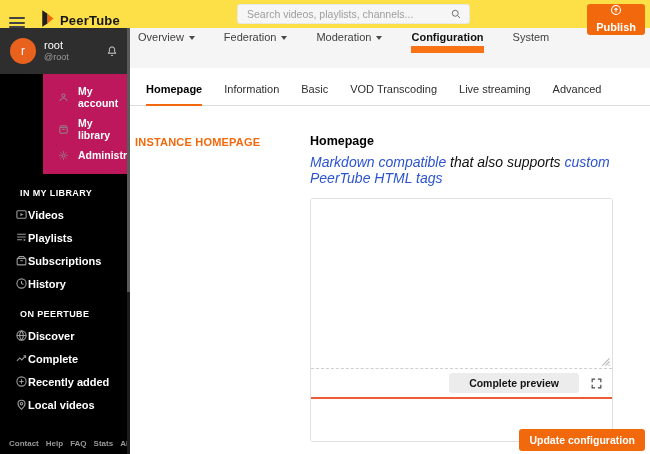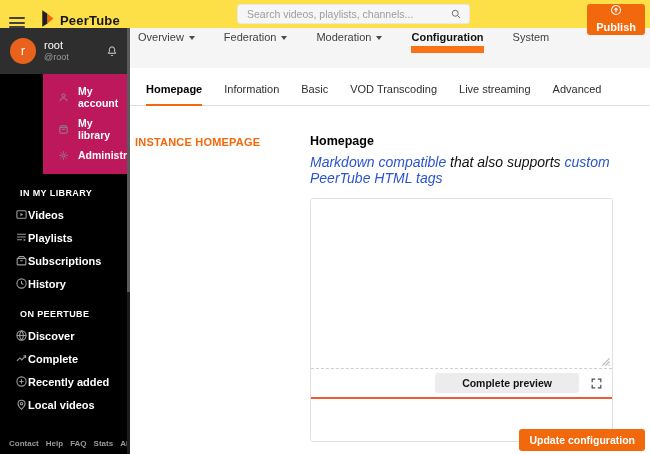--- a/index.html
+++ b/index.html
@@ -81,21 +81,21 @@
   .hint a { color:#2b54ce; text-decoration:none; cursor:pointer; }
 
   .editor { border:1px solid #e0e0e0; border-radius:3px; overflow:hidden; }
   .ta-zone { height:170px; border-bottom:1px dashed #cfcfcf; position:relative; }
   .ta-zone textarea { width:100%; height:100%; border:none; outline:none; resize:none;
     font-family:"Liberation Sans", sans-serif; font-size:11px; padding:6px 8px; }
   .resize-grip { position:absolute; right:2px; bottom:2px; color:#b5b5b5; }
   .preview-row { height:28px; display:flex; align-items:center; justify-content:flex-end;
     gap:11px; padding:0 9px; }
   .preview-btn { background:#ececec; border:none; border-radius:3px; font-size:10.5px;
-    font-weight:600; color:#141414; padding:4px 27px; cursor:pointer;
+    font-weight:600; color:#141414; padding:4px 20px; cursor:pointer;
     font-family:"Liberation Sans", sans-serif; }
   .expand-btn { background:none; border:none; padding:0; cursor:pointer; color:#4a4a4a; }
   .preview-divider { border:none; border-top:2px solid #ef5b35; }
   .preview-area { height:42px; background:#fff; }
 
   .update-btn { position:absolute; right:5px; bottom:3px; background:#F2690D; border:none;
     border-radius:3px; color:#fff; font-size:10.5px; font-weight:bold; padding:5px 10px;
     cursor:pointer; font-family:"Liberation Sans", sans-serif; }
 </style>
 </head>

